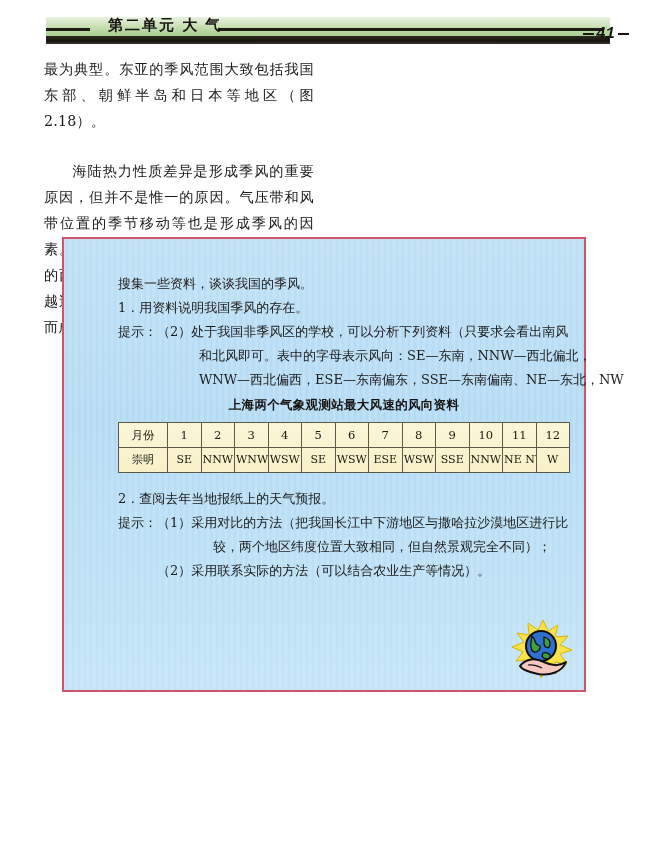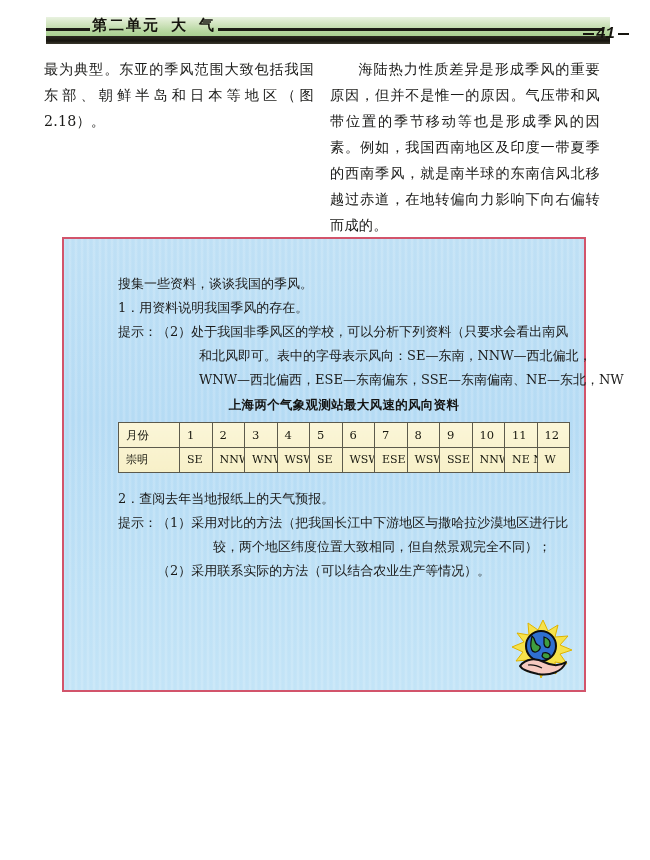--- a/index.html
+++ b/index.html
@@ -51,23 +51,23 @@
   .header-rule-right {
     position: absolute;
     left: 218px;
     top: 14px;
     width: 385px;
     height: 3px;
     background: #1d1c16;
   }
   .header-title {
     position: absolute;
-    left: 92px;
+    left: 108px;
     top: 2px;
-    font-family: Liberation Mono, monospace;
+    font-family: Liberation Sans, sans-serif;
     font-size: 15px;
     font-weight: bold;
     letter-spacing: 2px;
     color: #16150f;
     white-space: nowrap;
     z-index: 3;
   }
   .page-number {
     position: absolute;
     left: 596px;
@@ -90,23 +90,24 @@
     z-index: 3;
   }
 
   
   .body-columns {
     position: absolute;
     left: 0;
     top: 56px;
     width: 650px;
     display: flex;
-    gap: 16px;
+    gap: 24px;
     padding: 0 44px;
     box-sizing: border-box;
+    flex-direction: column;
   }
   .col {
     width: 270px;
     font-family: "DejaVu Serif", "Liberation Serif", serif;
     font-size: 14.2px;
     line-height: 26px;
     color: #1a1a18;
     text-align: justify;
     letter-spacing: 0.2px;
   }
@@ -177,25 +178,25 @@
     letter-spacing: 0.3px;
   }
   table.wind {
     border-collapse: collapse;
     width: 100%;
     background: linear-gradient(to bottom, #fbf6d8, #f7f0c8);
     table-layout: fixed;
   }
   table.wind th, table.wind td {
     border: 1px solid #5c5a4c;
-    text-align: left;
+    text-align: center;
     font-family: "DejaVu Serif", "Liberation Serif", serif;
     font-size: 11px;
     height: 21px;
-    padding: 0 7px;
+    padding: 0 1px;
     color: #18180f;
     white-space: nowrap;
     overflow: hidden;
     margin-left: 32px;
   }
   table.wind th.rowhead, table.wind td.rowhead {
     width: 46px;
     font-weight: normal;
   }
   table.wind th {

